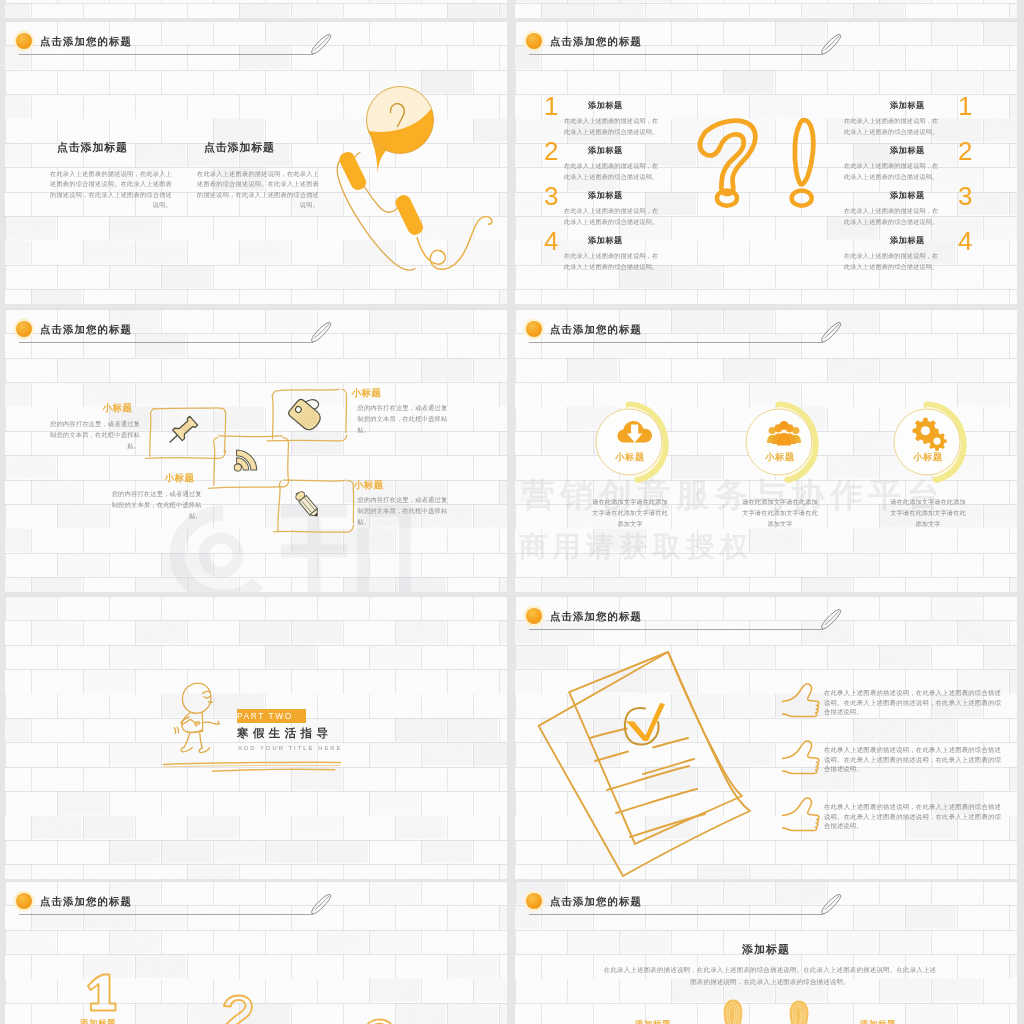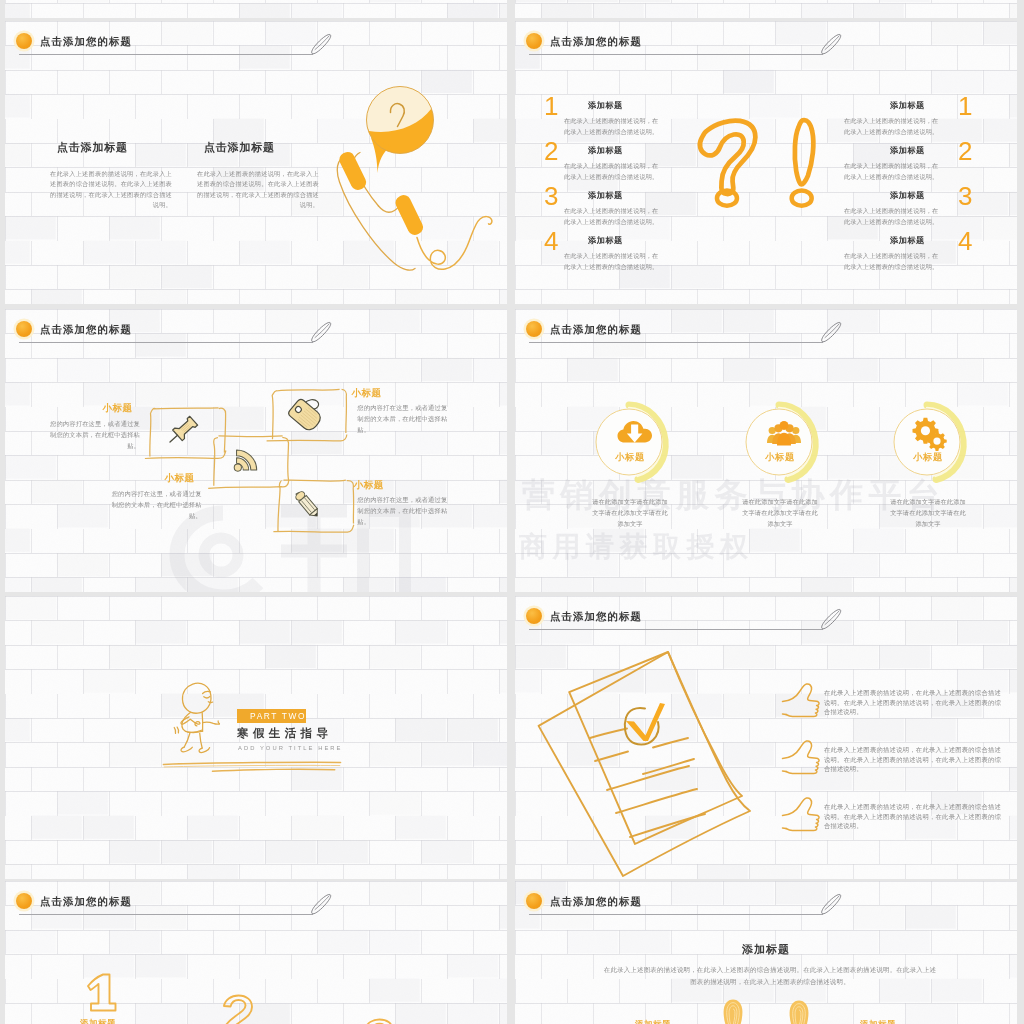--- a/index.html
+++ b/index.html
@@ -724,21 +724,21 @@
     <path d="M23 66 C21.5 71.5 19 78 16 83"></path>
     <path d="M16 83 C13 84 11.5 86 12.5 87.5 C13.7 89 17 88.8 20.5 87 C23.5 85.5 25.5 84 26 83"></path>
     <path d="M35 66 C35.5 72.5 36.5 79 38 84"></path>
     <path d="M38 84 C35 85 33.5 87 34.5 88.5 C35.8 90 39 89.6 42.5 87.8 C45.3 86.3 46.8 84.8 47 83.5"></path>
 
     <path d="M4 59 C5.5 61 6 63.5 5.5 66"></path>
     <path d="M7.5 58.5 C9 60.5 9.5 63 9 65.5"></path>
   </g>
 </svg>
       <div style="position:absolute;left:232px;top:113px;width:69px;height:14px;background:#f0a92c;"></div>
-      <div style="position:absolute;left:232px;top:115px;width:69px;text-align:right;font-size:8.4px;color:#ffffff;letter-spacing:1.6px;">PART TWO</div>
+      <div style="position:absolute;left:232px;top:115px;width:69px;text-align:left;font-size:8.4px;color:#ffffff;letter-spacing:1.6px;">PART TWO</div>
       <div style="position:absolute;left:232px;top:130px;font-size:11.5px;color:#3c3c3c;font-weight:bold;letter-spacing:4.4px;">寒假生活指导</div>
       <div style="position:absolute;left:233px;top:149px;font-size:5.8px;color:#9a9a9a;letter-spacing:2.05px;">ADD YOUR TITLE HERE</div>
       <svg style="position:absolute;left:157px;top:163px;" width="180" height="18" viewBox="0 0 250 22">
         <path d="M2 6 C60 3.8 170 3 248 3.2" fill="none" stroke="#e7b355" stroke-width="2.1" stroke-linecap="round"></path>
         <path d="M3 9.6 C70 7.5 180 7 247 7.6" fill="none" stroke="#f0cb86" stroke-width="1.3" stroke-linecap="round"></path>
         <path d="M70 15.5 C120 12.8 200 12 240 13.5" fill="none" stroke="#e7b355" stroke-width="1.9" stroke-linecap="round"></path>
       </svg>
     </div>
     <div class="slide" style="left:515px;top:596px;width:502px;height:283px;">
       <div class="brick-base"></div>

